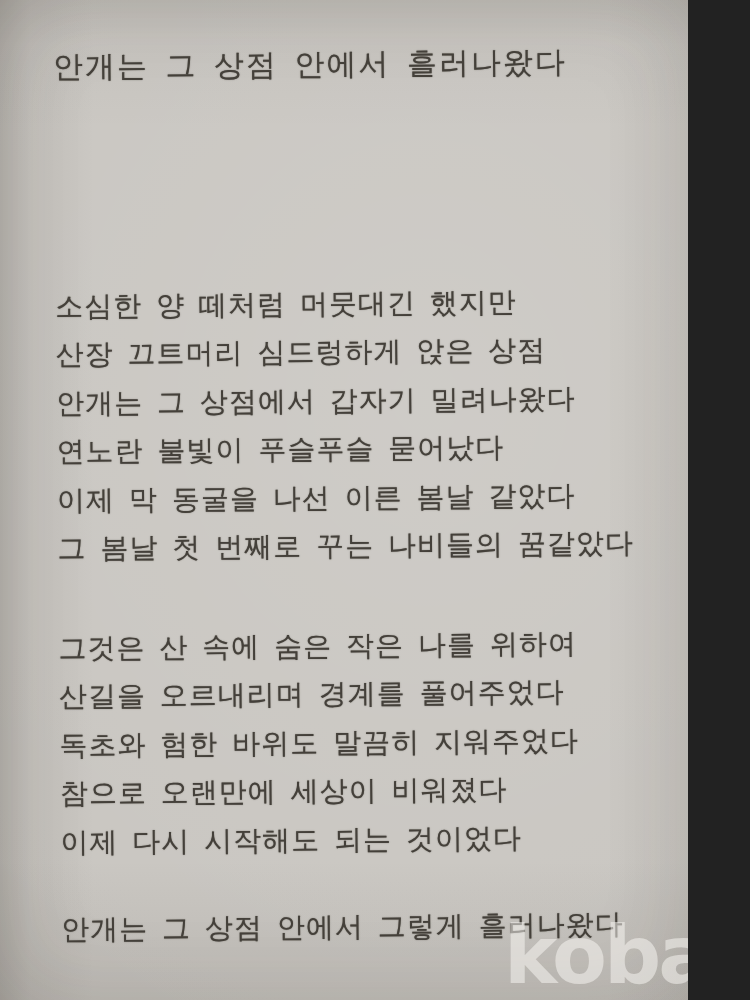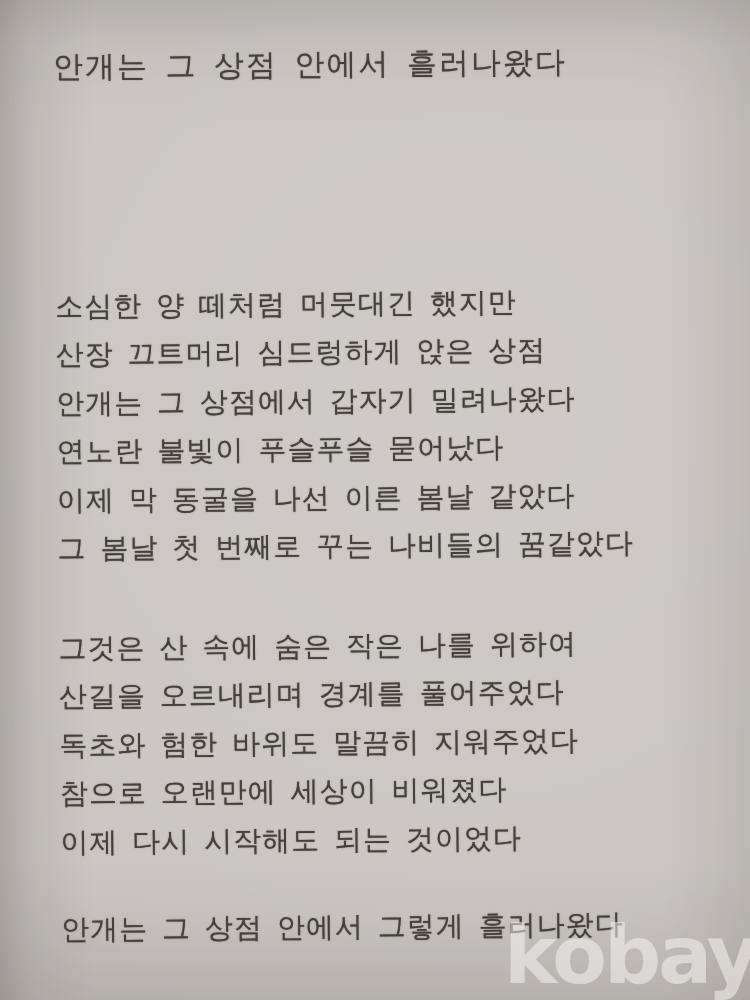--- a/index.html
+++ b/index.html
@@ -2,21 +2,21 @@
 <html><head>
 <meta charset="utf-8">
 <style>
   html, body {
     margin: 0;
     padding: 0;
     background: #222;
   }
   .photo {
     position: relative;
-    width: 750px;
+    width: 688px;
     height: 1000px;
     overflow: hidden;
     background:
       radial-gradient(140% 110% at 62% 40%, rgba(255,255,255,0.10), rgba(255,255,255,0) 65%),
       linear-gradient(90deg, rgba(45,40,34,0.16) 0px, rgba(45,40,34,0.06) 30px, rgba(45,40,34,0) 95px),
       linear-gradient(180deg, rgba(45,40,34,0.10) 0px, rgba(45,40,34,0.03) 45px, rgba(45,40,34,0) 130px),
       linear-gradient(180deg, rgba(45,40,34,0) 86%, rgba(45,40,34,0.09) 100%),
       linear-gradient(90deg, rgba(45,40,34,0) 88%, rgba(45,40,34,0.05) 100%),
       #c9c6c1;
     box-shadow: inset 0 0 90px rgba(55,50,44,0.10);

